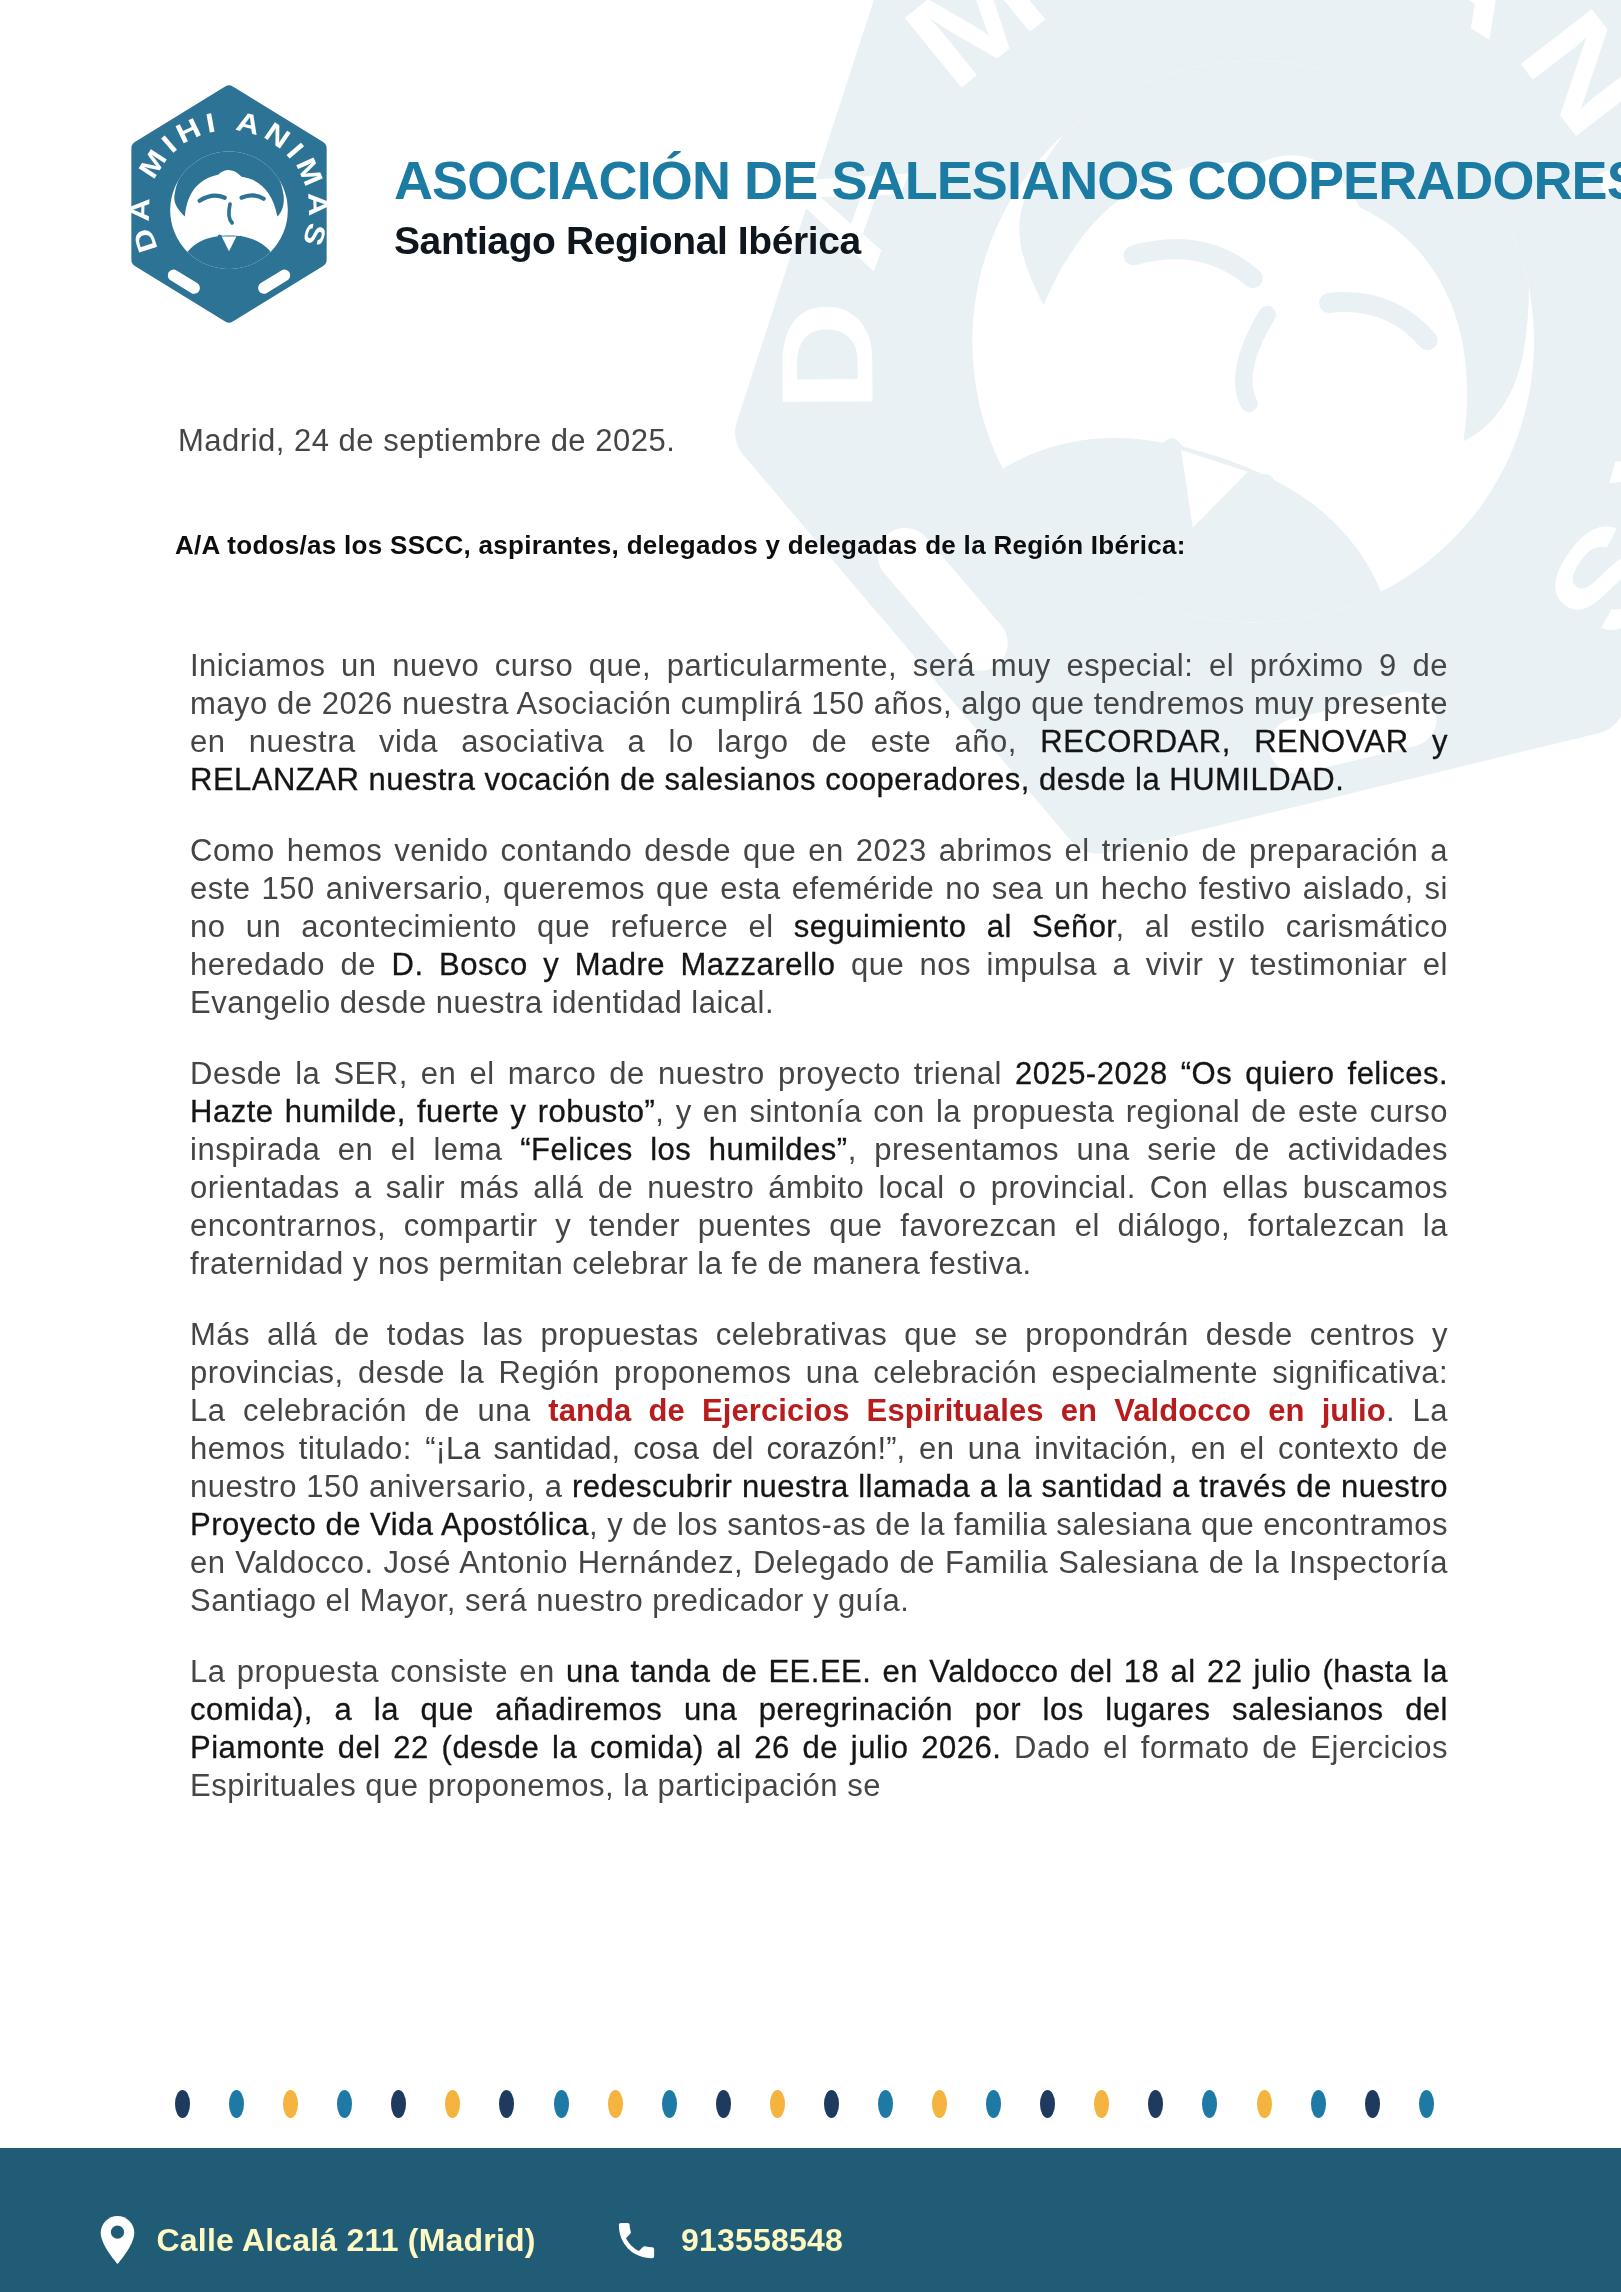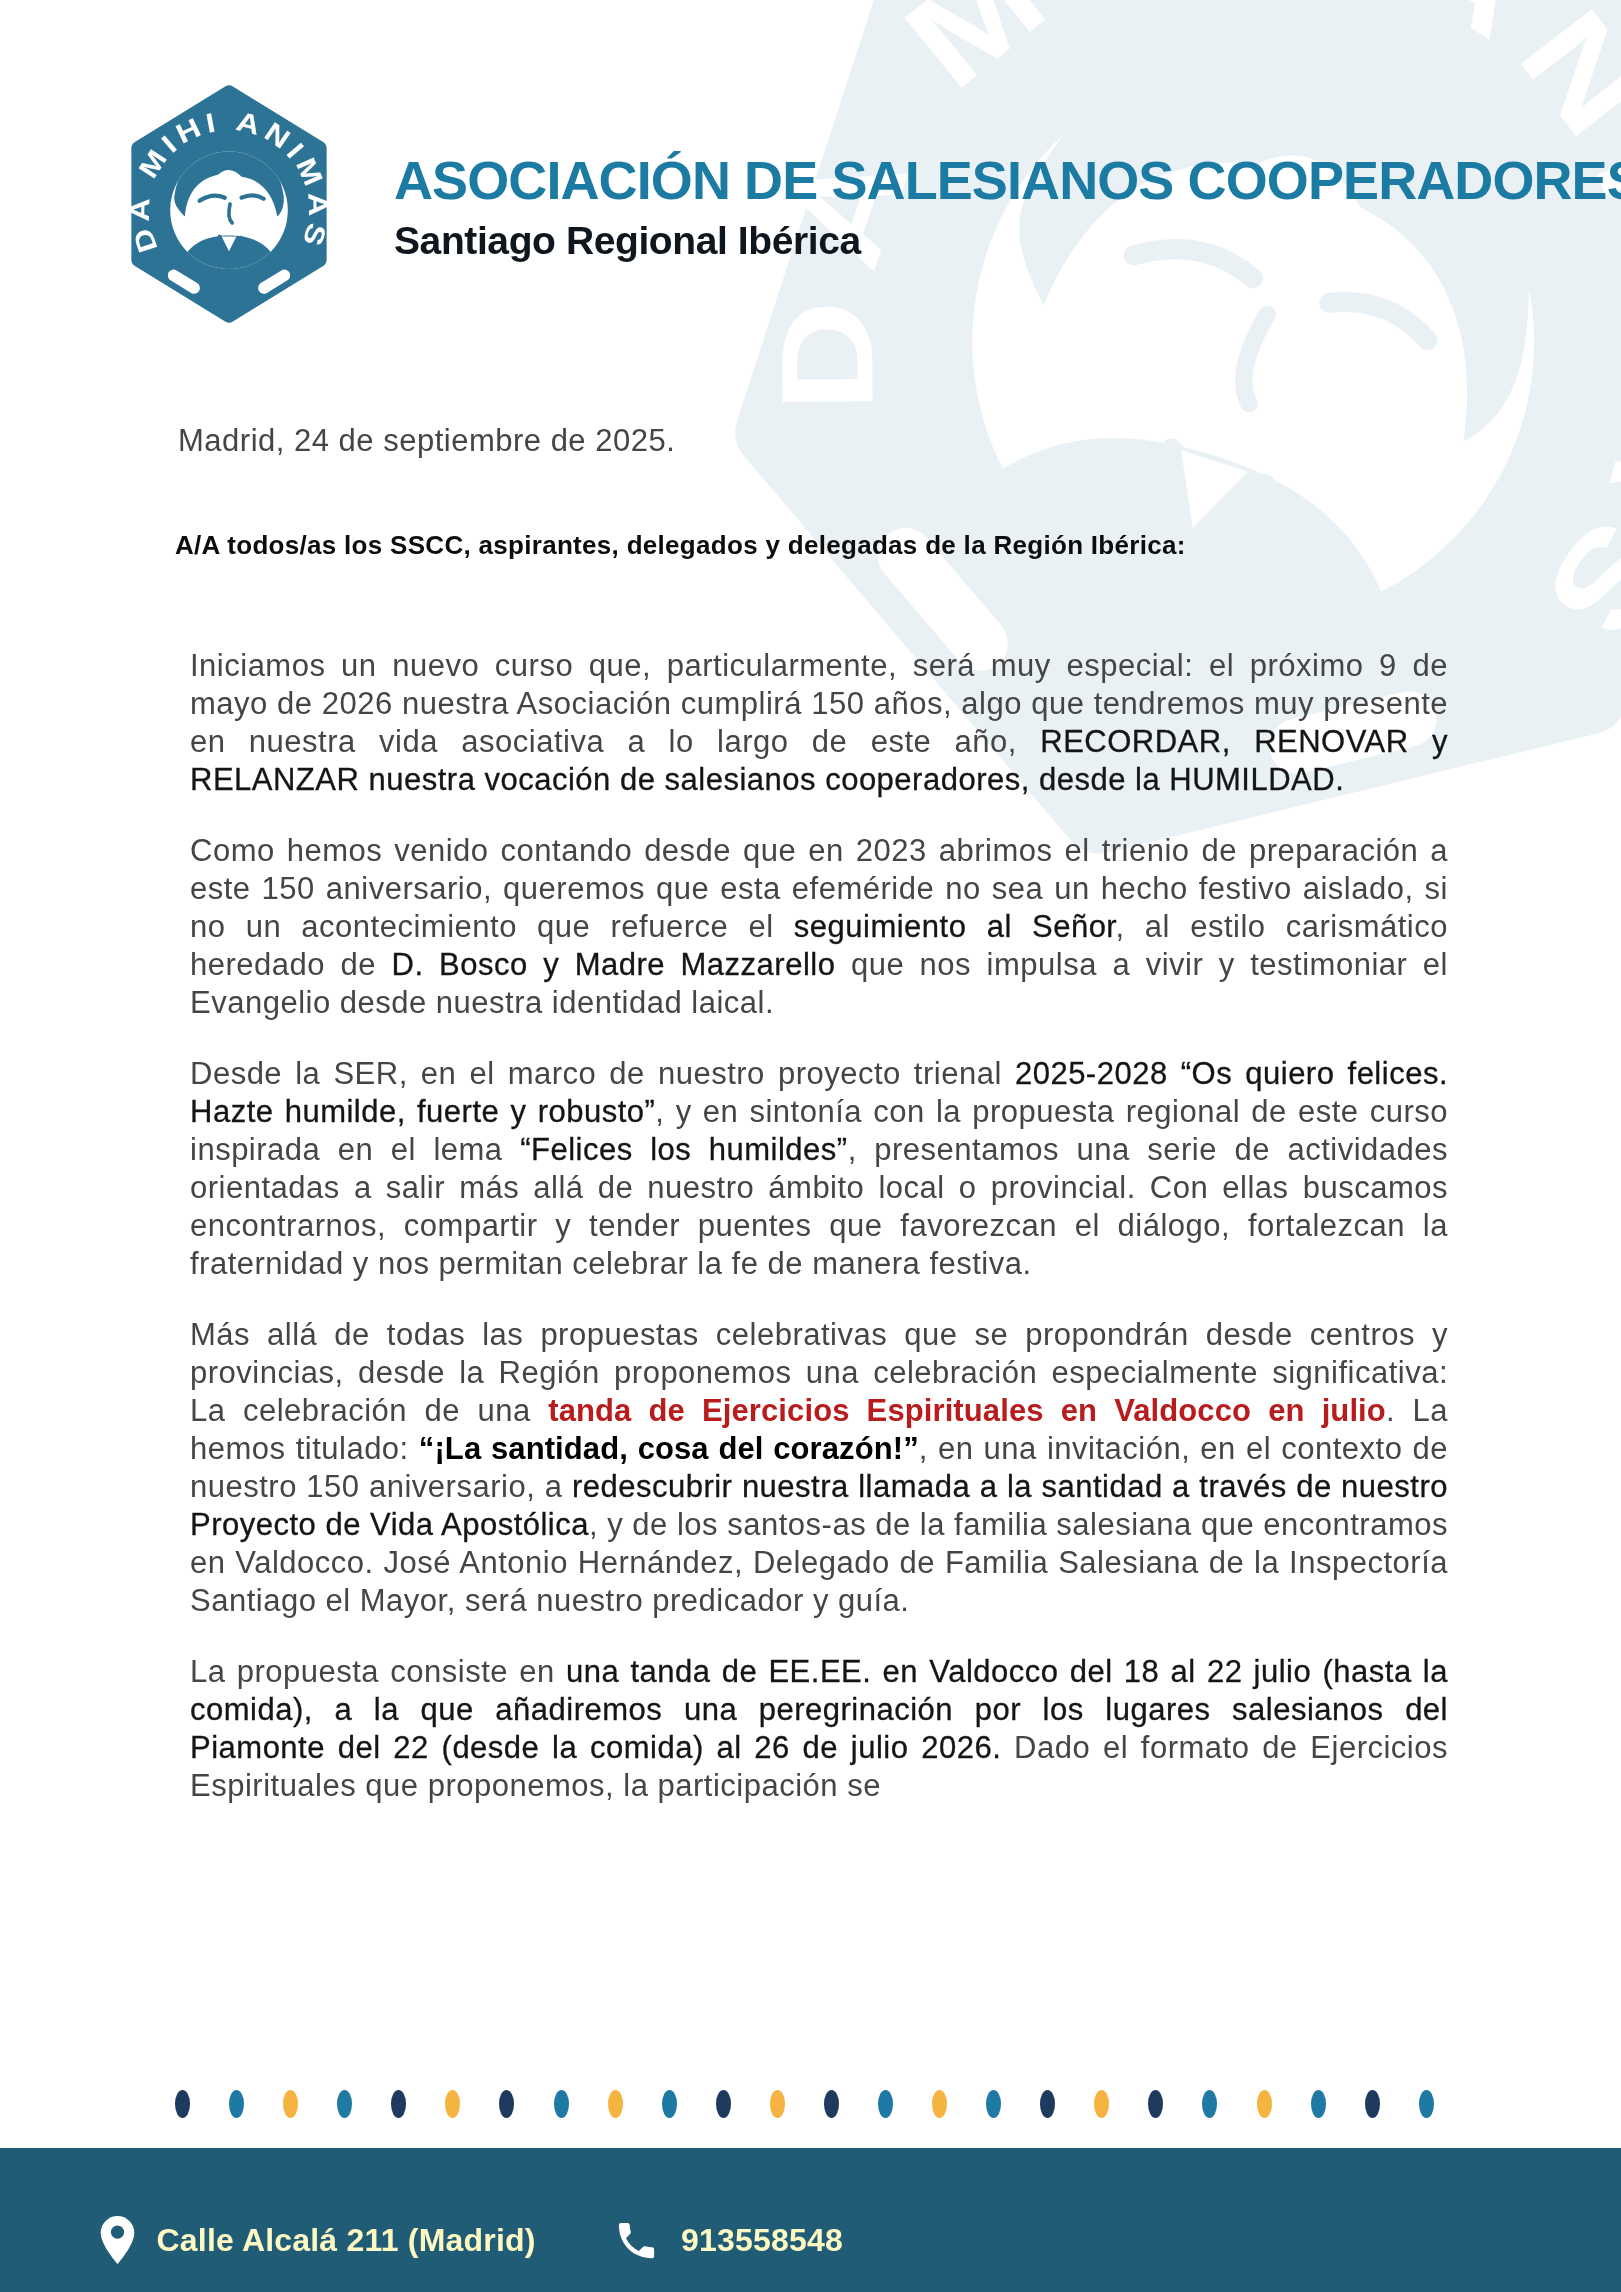--- a/index.html
+++ b/index.html
@@ -33,21 +33,21 @@
   .date-line{margin:3px;}
   .salutation{
     margin:63px 0 0;max-width:1200px;font-weight:bold;color:#0d0d0d;
     font-size:26px;line-height:45px;letter-spacing:0.3px;
   }
   .paragraphs{margin-top:79px;}
   .para{margin:0 15px 33px;text-align:justify;}
   .run-light{}
   .run-md{color:#151515;-webkit-text-stroke:0.3px #151515;}
   .run-bold{font-weight:bold;color:#b91c1c;letter-spacing:0.1px;}
-  .run-boldteal{font-weight:bold;color:#000000;letter-spacing:0.1px;}
+  .run-boldteal{font-weight:normal;color:#404040;letter-spacing:0.1px;}
   
   .dots{
     position:absolute;left:175px;top:2090px;width:1259px;z-index:2;
     display:flex;justify-content:space-between;align-items:center;
   }
   .dot{width:15px;height:28px;border-radius:50%;}
   
   .footer{
     position:absolute;left:0;top:2148px;width:1621px;height:184px;
     background:#215c77;z-index:4;display:flex;align-items:center;

